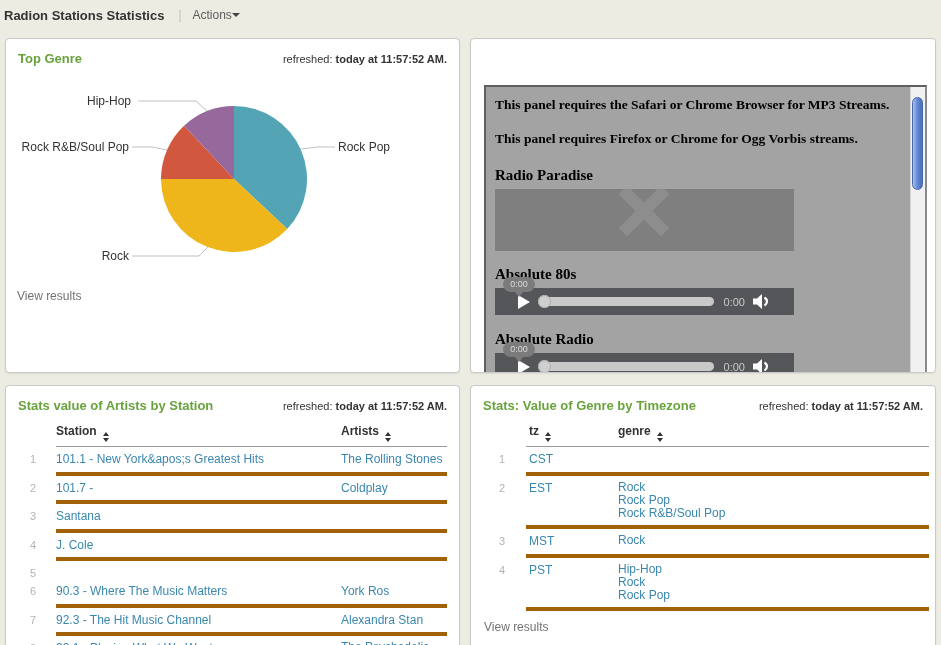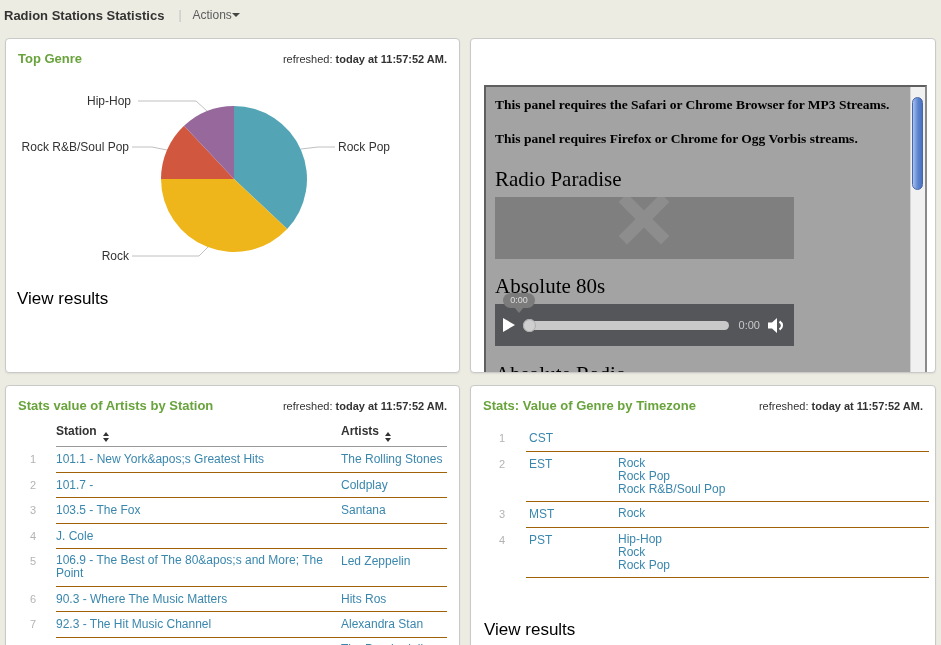--- a/index.html
+++ b/index.html
@@ -16,64 +16,64 @@
 
   
   .panel { position:absolute; background:#fff; border:1px solid #c9c9c9; border-radius:4px; box-shadow:0 1px 2px rgba(0,0,0,0.07); overflow:hidden; }
   #panel-top-genre { left:5px; top:38px; width:455px; height:335px; }
   #panel-streams   { left:470px; top:38px; width:466px; height:335px; }
   #panel-artists   { left:5px; top:385px; width:455px; height:320px; }
   #panel-genre-tz  { left:470px; top:385px; width:466px; height:320px; }
   .panel-head { position:absolute; top:12px; left:12px; right:12px; display:flex; justify-content:space-between; align-items:baseline; }
   .panel-title { font-size:13px; font-weight:bold; color:#69a33c; }
   .refreshed { font-size:11px; color:#333; white-space:nowrap; }
-  .view-results { position:absolute; font-size:17px; color:#000000; text-decoration:none; cursor:pointer; }
+  .view-results { position:absolute; font-size:12px; color:#737373; text-decoration:none; cursor:pointer; }
   #panel-top-genre .view-results { left:11px; top:250px; }
   #panel-genre-tz .view-results { left:13px; top:234px; }
 
   
   .pie-svg { position:absolute; left:0; top:28px; }
   .pie-svg text { font-size:12px; fill:#333; }
   .leader { fill:none; stroke:#c0c0c0; stroke-width:1; }
 
   
   .stream-frame { position:absolute; left:13px; top:18px; width:443px; height:306px; border:2px solid #5f5f5f; border-right-color:#8a8a8a; border-bottom-color:#8a8a8a; background:#a3a3a3; display:flex;margin-top:28px; }
   .stream-content { flex:1; padding:6px 9px; font-family:"Liberation Serif", serif; color:#000; overflow:hidden; }
   .notice { font-weight:bold; font-size:13.5px; margin:4px 0 18px; }
   .notice.second { margin-bottom:20px; }
-  .stream-heading { font-size:21px; font-weight:normal; margin:0 0 5px; }
+  .stream-heading { font-size:15px; font-weight:bold; margin:0 0 5px; }
   .stream-heading.mt15 { margin-top:15px; }
   .stream-heading.mt16 { margin-top:16px; }
   .broken-image { width:299px; height:62px; background:#7f7f7f; position:relative; overflow:hidden; }
   .broken-x { position:absolute; left:121px; top:-6px; width:56px; height:56px; }
   .broken-x::before, .broken-x::after { content:""; position:absolute; left:-2px; top:22px; width:60px; height:12px; background:#8d8d8d; }
   .broken-x::before { transform:rotate(45deg); }
   .broken-x::after  { transform:rotate(-45deg); }
 
-  .audio-player { width:299px; height:42px; background:#54565a; display:flex; align-items:center; padding:0 8px; position:relative; font-family:"Liberation Sans", sans-serif; }
+  .audio-player { width:299px; height:27px; background:#54565a; display:flex; align-items:center; padding:0 23px; position:relative; font-family:"Liberation Sans", sans-serif; }
   .play-button { width:12px; height:14px; margin-right:9px; flex-shrink:0; cursor:pointer; }
   .progress { flex:1; height:9px; background:#c9c9c9; border-radius:5px; position:relative; cursor:pointer; }
   .progress-handle { position:absolute; left:-1px; top:-2px; width:13px; height:13px; border-radius:50%; background:#cfcfcf; box-shadow:inset 0 0 0 1px #aeaeae; cursor:pointer; }
   .elapsed { margin:0 8px 0 10px; font-size:11px; color:#c9c9c9; }
   .volume-button { width:18px; height:15px; flex-shrink:0; cursor:pointer; }
   .time-tooltip { position:absolute; left:8px; top:-11px; width:32px; height:15px; background:#7b7b7b; border-radius:8px; color:#ddd; font-size:9px; line-height:15px; text-align:center; }
   .time-tooltip::after { content:""; position:absolute; left:11px; bottom:-5px; border:5px solid transparent; border-top:6px solid #7b7b7b; border-bottom:0; }
 
   .stream-scrollbar { width:15px; background:#f1f1f1; border-left:1px solid #d4d4d4; position:relative; flex-shrink:0; }
   .scroll-thumb { position:absolute; left:1px; top:10px; width:11px; height:93px; border-radius:7px;
     background:linear-gradient(to right,#a6c0ee,#5d84cf 55%,#4a71bd); border:1px solid #4667a8; cursor:pointer; }
   .resize-grip { position:absolute; bottom:2px; left:1px; width:12px; height:12px; cursor:nwse-resize; }
   .resize-grip::before { content:""; position:absolute; left:1px; top:1px; width:2px; height:2px; background:transparent;
     box-shadow:8px 0 #999, 4px 4px #999, 8px 4px #999, 0 8px #999, 4px 8px #999, 8px 8px #999; }
 
   
   .data-table { position:absolute; left:0; right:0; top:34px; font-size:12px; }
   .t-head, .t-row { display:flex; align-items:flex-start; }
   .t-num { width:30px; text-align:right; font-size:11px; color:#b3b3b3; padding-top:6px; flex-shrink:0; }
-  .t-body { flex:1; display:flex; border-bottom:1px solid #a16207; padding:5px 0 5.5px; margin-left:20px; margin-right:12px; }
+  .t-body { flex:1; display:flex; border-bottom:4px solid #a16207; padding:5px 0 5.5px; margin-left:20px; margin-right:12px; }
   .t-head .t-body { border-bottom:1px solid #999; padding:4px 0; font-weight:bold; color:#333; }
   #panel-genre-tz .t-num { width:34px; }
   #panel-genre-tz .t-body { margin-left:21px; margin-right:6px; }
   .c-station { width:285px; padding-right:8px; }
   .c-artists { flex:1; }
   .c-tz { width:92px; padding-left:3px; }
   .c-genre { flex:1; min-height:13px; }
   .tlink { color:#3a87ad; text-decoration:none; font-size:12px; line-height:13px; display:inline-block; cursor:pointer; }
   .glink { display:block; }
   .sort { display:inline-flex; flex-direction:column; gap:2px; margin-left:6px; vertical-align:-1px; }
@@ -206,42 +206,37 @@
       <div class="t-row">
         <div class="t-num">2</div>
         <div class="t-body">
           <div class="c-station"><a class="tlink">101.7 -</a></div>
           <div class="c-artists"><a class="tlink">Coldplay</a></div>
         </div>
       </div>
       <div class="t-row">
         <div class="t-num">3</div>
         <div class="t-body">
-          <div class="c-station"><a class="tlink">103.5 - The Fox</a></div>
           <div class="c-artists"><a class="tlink">Santana</a></div>
         </div>
       </div>
       <div class="t-row">
         <div class="t-num">4</div>
         <div class="t-body">
           <div class="c-artists"><a class="tlink">J. Cole</a></div>
         </div>
       </div>
       <div class="t-row">
         <div class="t-num">5</div>
-        <div class="t-body">
-          <div class="c-station"><a class="tlink">106.9 - The Best of The 80&amp;apos;s and More; The Point</a></div>
-          <div class="c-artists"><a class="tlink">Led Zeppelin</a></div>
-        </div>
       </div>
       <div class="t-row">
         <div class="t-num">6</div>
         <div class="t-body">
           <div class="c-station"><a class="tlink">90.3 - Where The Music Matters</a></div>
-          <div class="c-artists"><a class="tlink">Hits Ros</a></div>
+          <div class="c-artists"><a class="tlink">York Ros</a></div>
         </div>
       </div>
       <div class="t-row">
         <div class="t-num">7</div>
         <div class="t-body">
           <div class="c-station"><a class="tlink">92.3 - The Hit Music Channel</a></div>
           <div class="c-artists"><a class="tlink">Alexandra Stan</a></div>
         </div>
       </div>
       <div class="t-row">
@@ -258,20 +253,34 @@
   <div class="panel" id="panel-genre-tz">
     <div class="panel-head">
       <span class="panel-title">Stats: Value of Genre by Timezone</span>
       <span class="refreshed">
         <span>refreshed:</span> <b>today at 11:57:52 AM.</b>
       </span>
     </div>
     <div class="data-table">
       <div class="t-head">
         <div class="t-num"></div>
+        <div class="t-body">
+          <div class="c-tz">
+            <span>tz</span><span class="sort">
+                <span class="up"></span>
+                <span class="down"></span>
+              </span>
+          </div>
+          <div class="c-genre">
+            <span>genre</span><span class="sort">
+                <span class="up"></span>
+                <span class="down"></span>
+              </span>
+          </div>
+        </div>
       </div>
 
       <div class="t-row">
         <div class="t-num">1</div>
         <div class="t-body">
           <div class="c-tz"><a class="tlink">CST</a></div>
           <div class="c-genre"></div>
         </div>
       </div>
       <div class="t-row">

